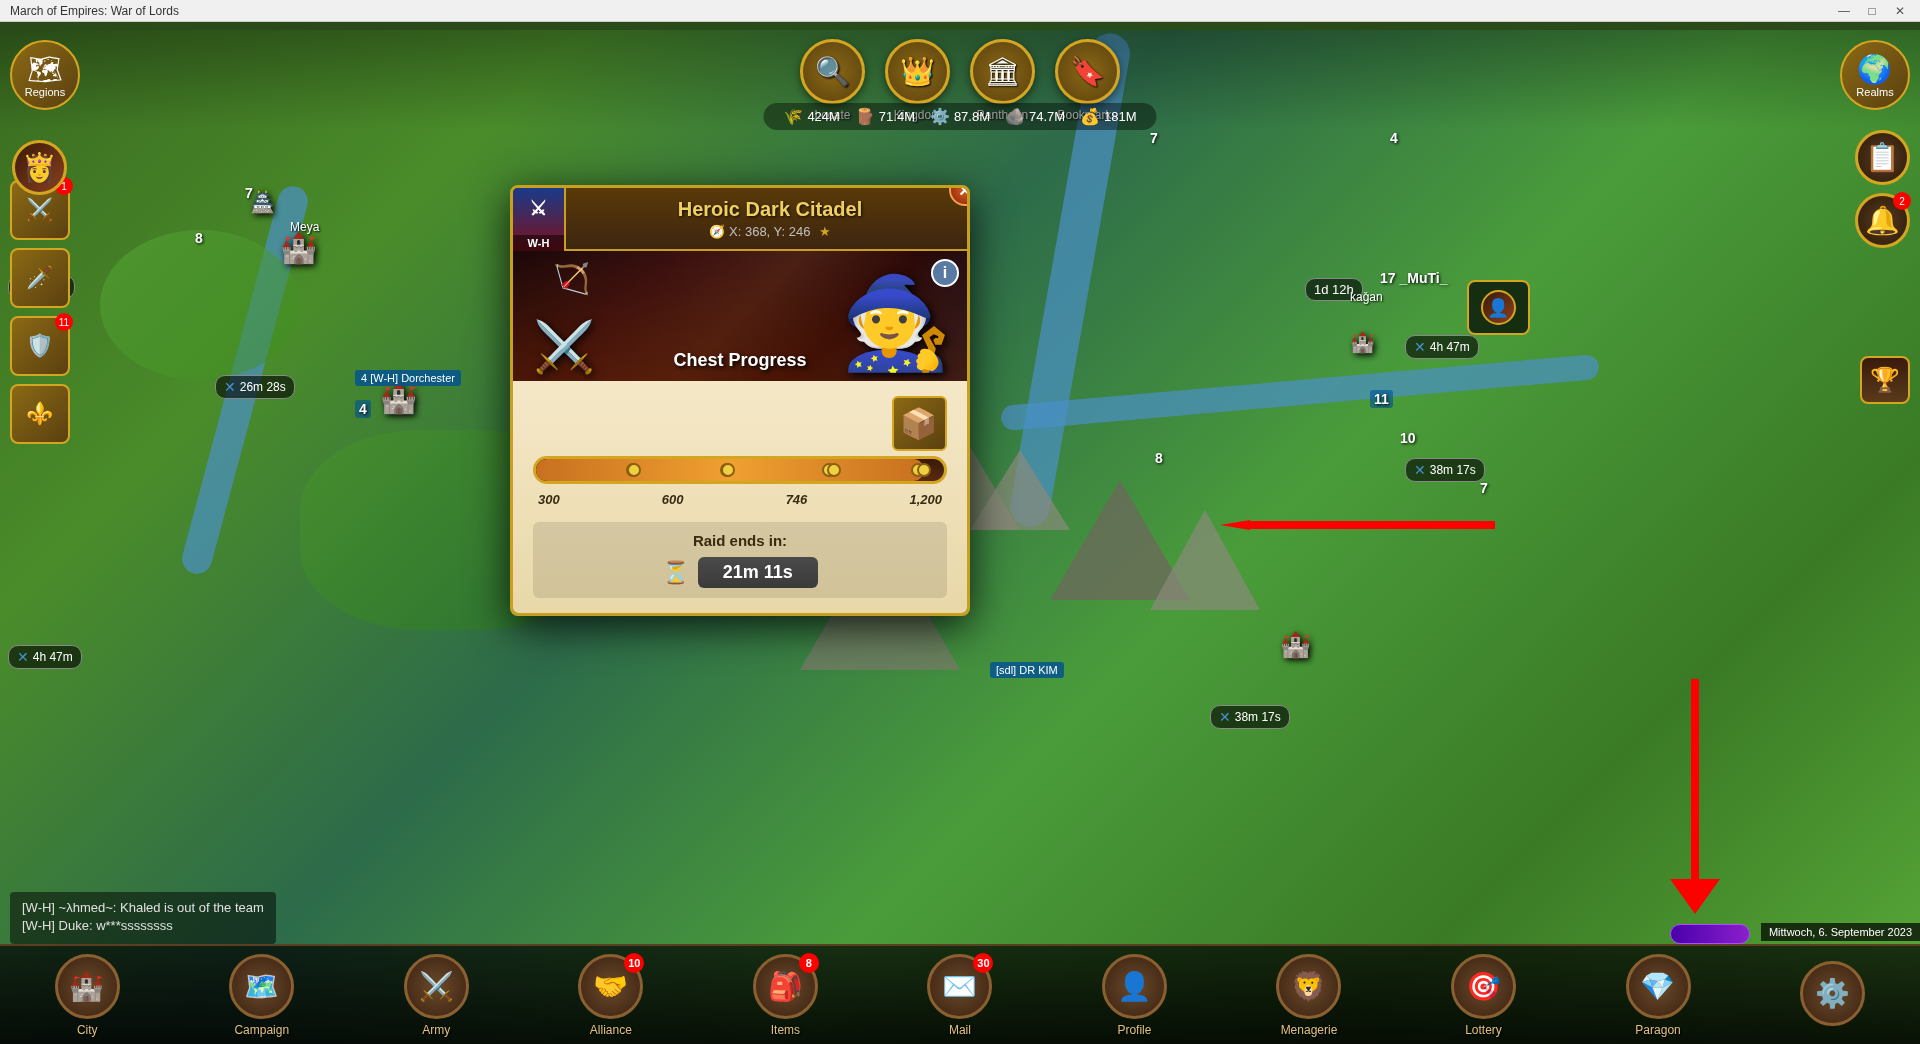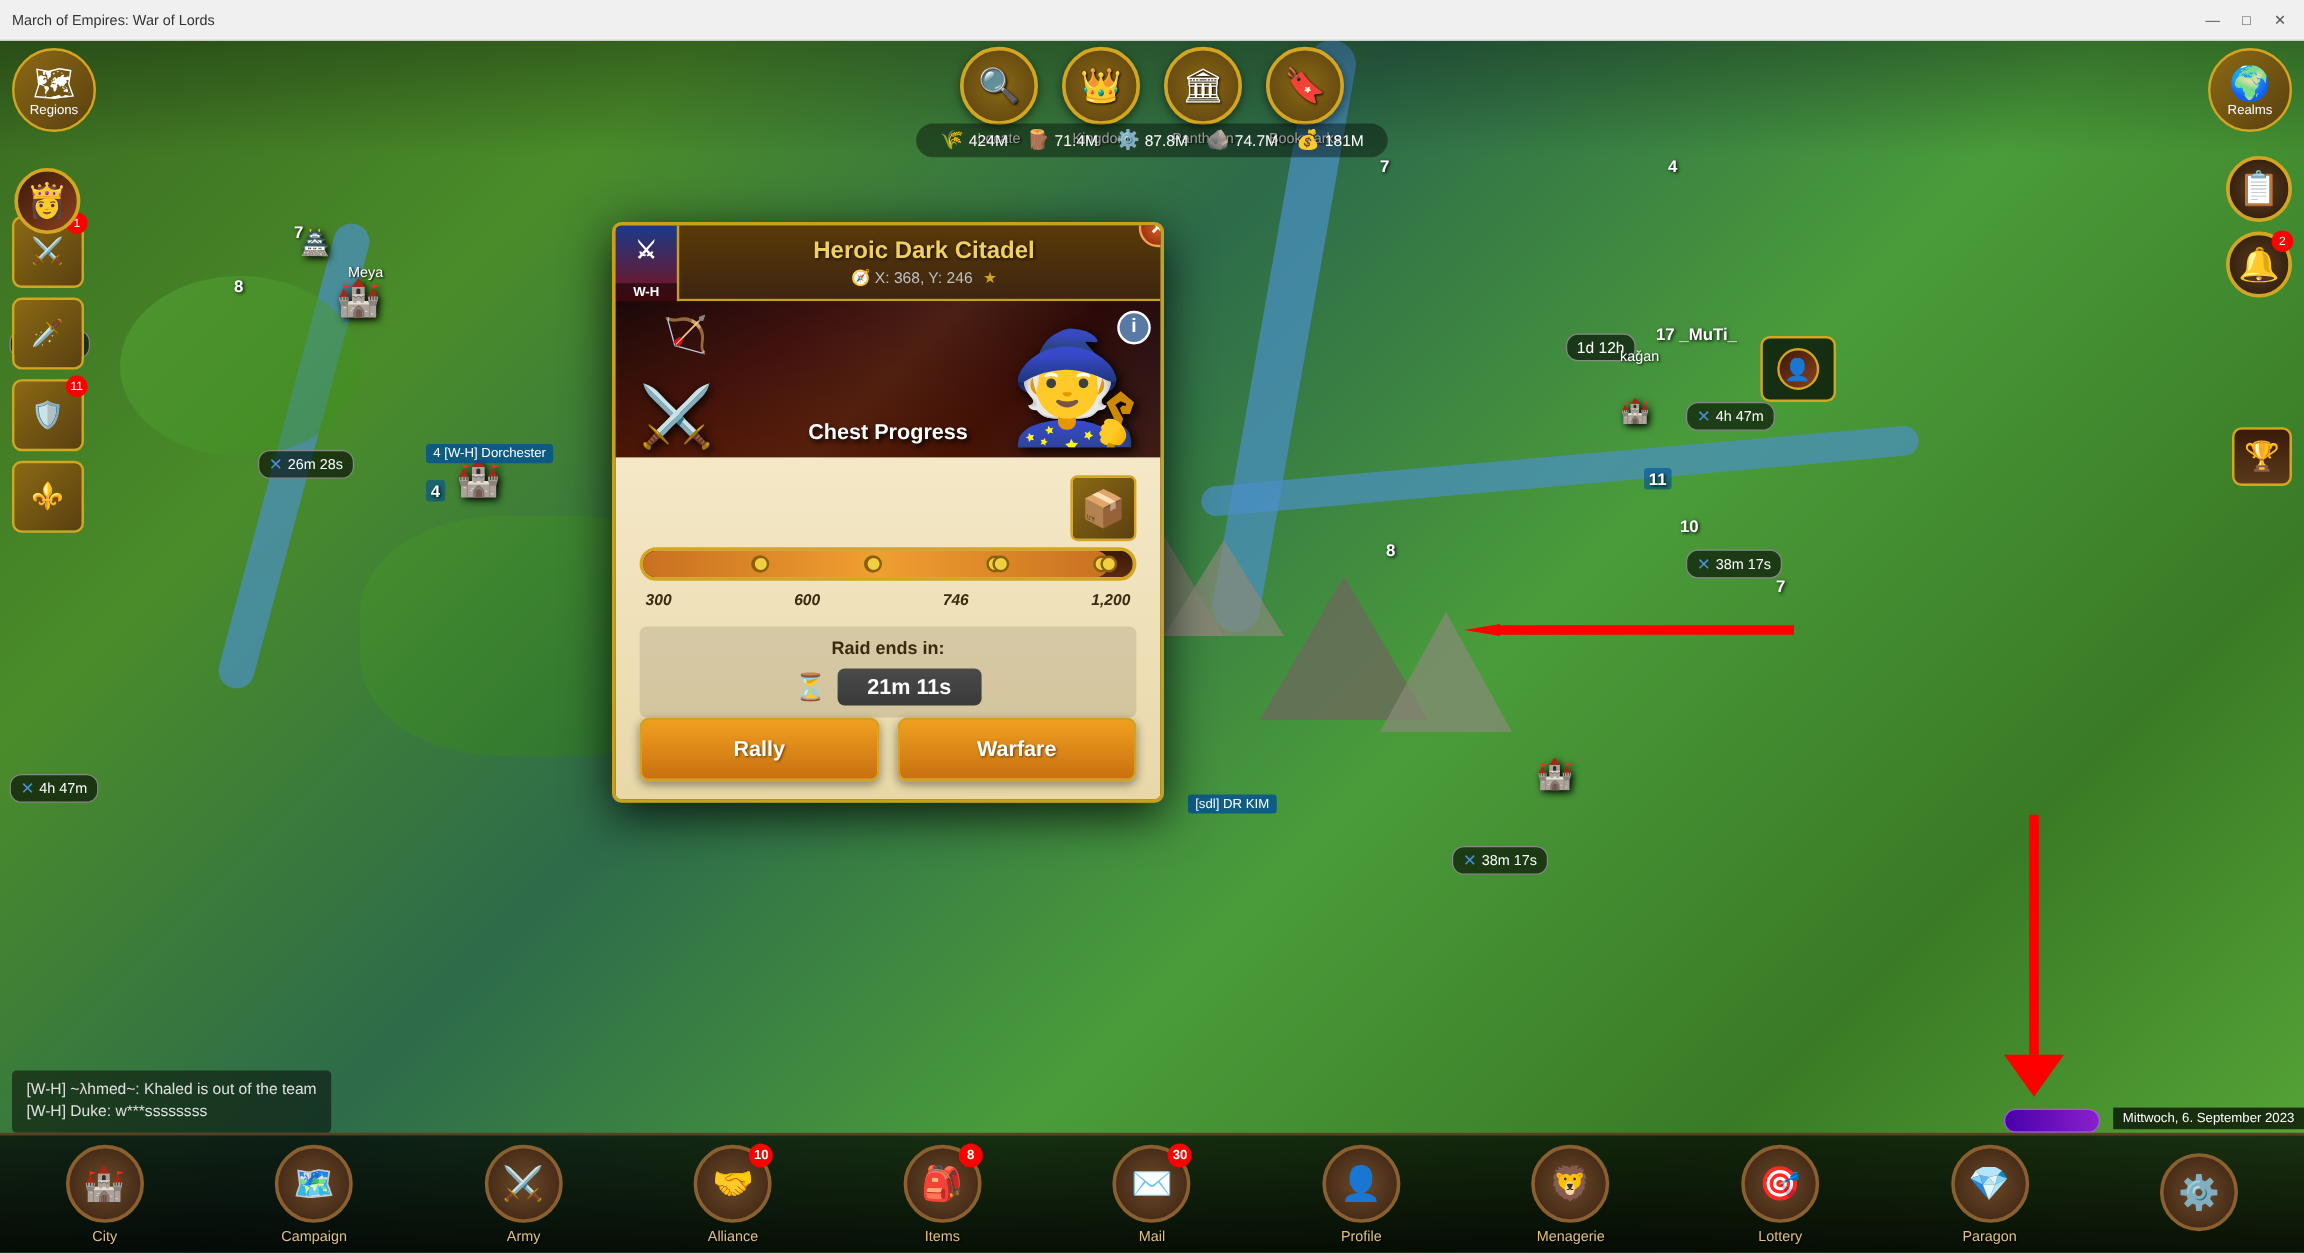--- a/index.html
+++ b/index.html
@@ -8,21 +8,21 @@
       height: 1044px;
       overflow: hidden;
       font-family: Arial, sans-serif;
       position: relative;
       background: #2a4a1a;
     }
 
     
     #titlebar {
       width: 100%;
-      height: 34px;
+      height: 22px;
       background: #f0f0f0;
       display: flex;
       align-items: center;
       justify-content: space-between;
       padding: 0 10px;
       position: absolute;
       top: 0;
       left: 0;
       z-index: 100;
       border-bottom: 1px solid #ccc;
@@ -922,24 +922,20 @@
       </div>
 
       <div id="raid-section">
         <div id="raid-ends-label">Raid ends in:</div>
         <div id="raid-timer">
           <span class="hourglass-icon">⏳</span>
           <div id="timer-display">21m 11s</div>
         </div>
       </div>
 
-      <div id="modal-buttons">
-        <button class="action-btn">Rally</button>
-        <button class="action-btn">Warfare</button>
-      </div>
     </div>
   </div>
 </div>
 
 <div id="chat-area">
   <div class="chat-line">[W-H] ~λhmed~: Khaled is out of the team</div>
   <div class="chat-line">[W-H] Duke: w***ssssssss</div>
 </div>
 
 <div id="bottom-nav">

